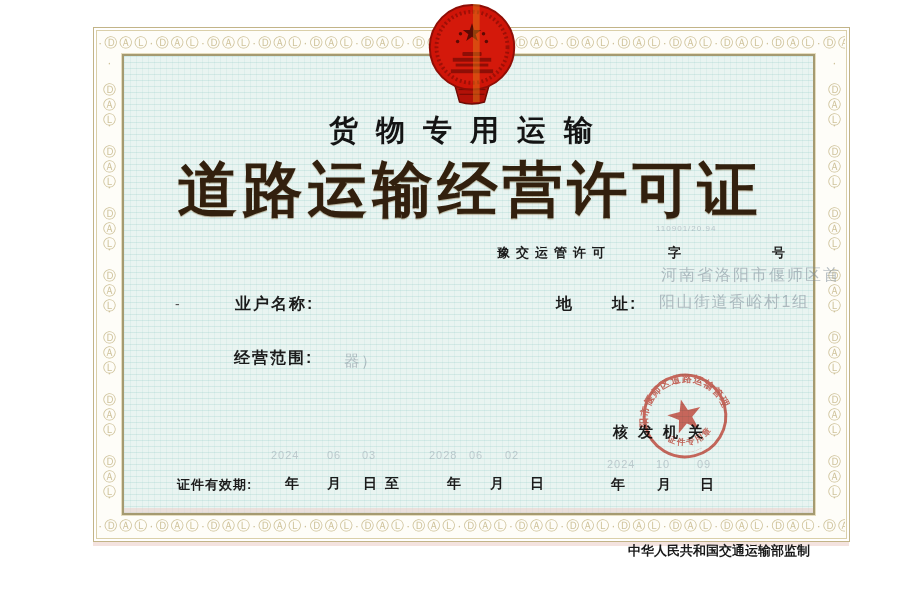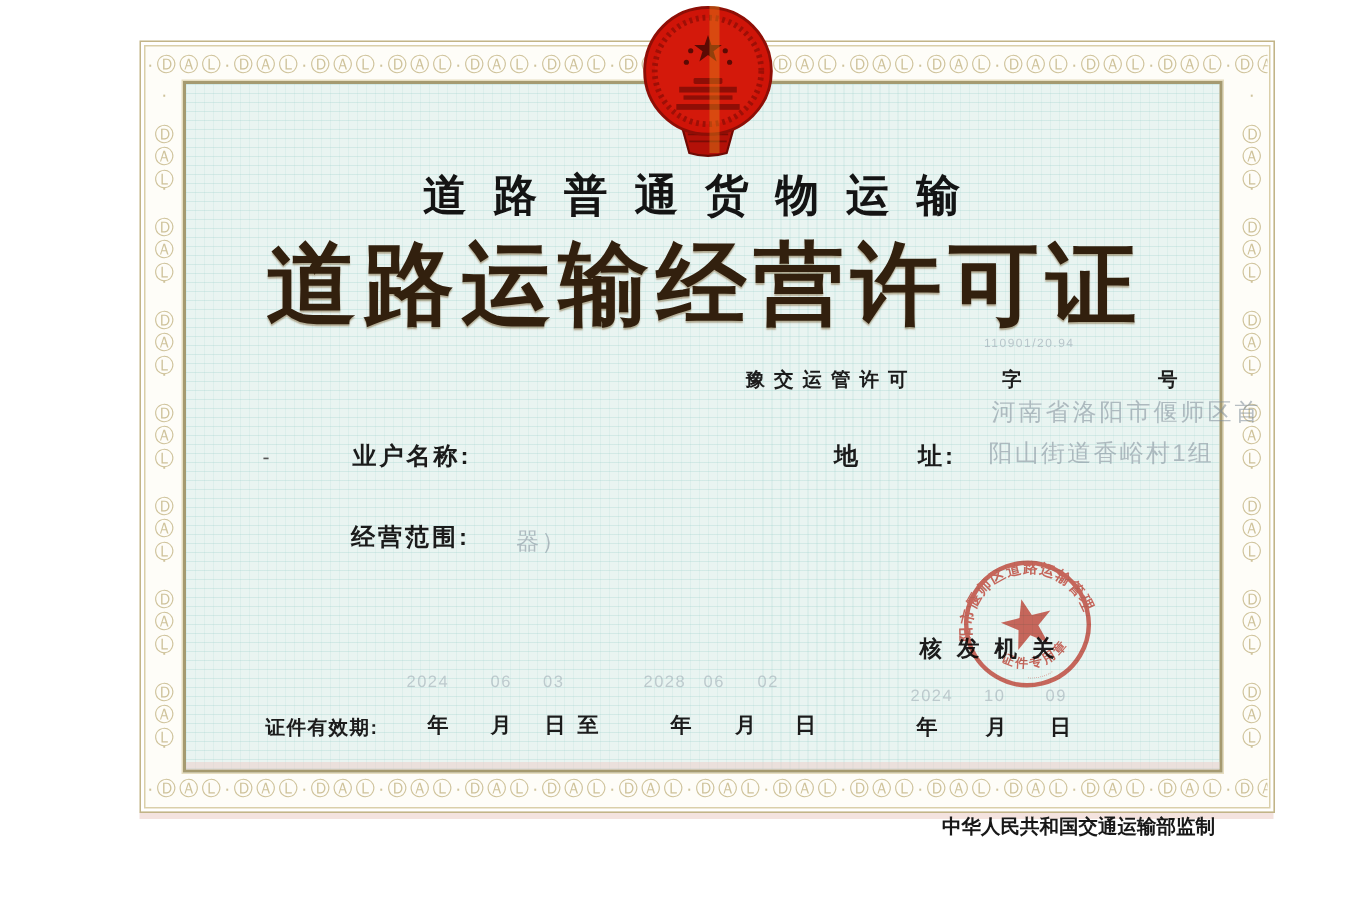--- a/index.html
+++ b/index.html
@@ -99,21 +99,21 @@
     <circle cx="62" cy="33" r="1.8" fill="#5c0a04"></circle>
     <circle cx="35" cy="41" r="1.8" fill="#5c0a04"></circle>
     <circle cx="65" cy="41" r="1.8" fill="#5c0a04"></circle>
     <rect x="30" y="58" width="40" height="4" fill="#8e0e06"></rect>
     <rect x="33" y="64" width="34" height="3" fill="#8e0e06"></rect>
     <rect x="28" y="70" width="44" height="4" fill="#8e0e06"></rect>
     <rect x="40" y="52" width="20" height="4" rx="1" fill="#8e0e06"></rect>
     <rect x="51" y="2" width="7" height="102" fill="#e09018" opacity="0.4"></rect>
   </svg>
 
-  <div class="abs country-title">道路普通货物运输</div>
+  <div class="abs country-title">货物专用运输</div>
   <div class="abs main-title">道路运输经营许可证</div>
   <div class="abs faint-code">110901/20.94</div>
 
   <div class="abs serial-prefix">豫交运管许可</div>
   <div class="abs serial-zi">字</div>
   <div class="abs serial-hao">号</div>
 
   <div class="abs dash-mark">-</div>
   <div class="abs label owner-label">业户名称:</div>
   <div class="abs label addr-di">地</div>

